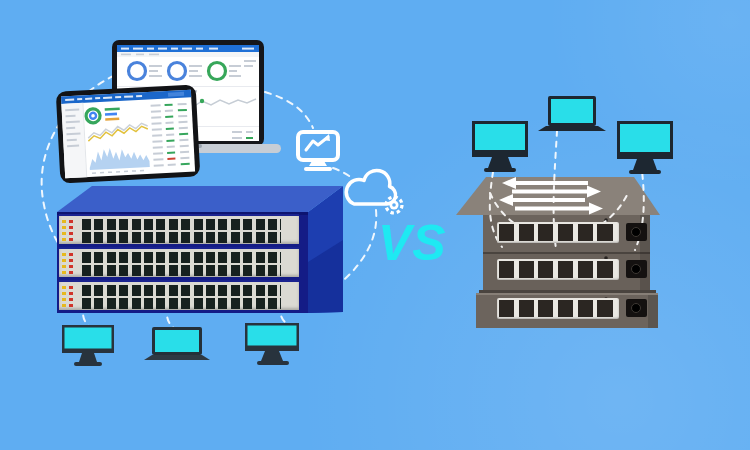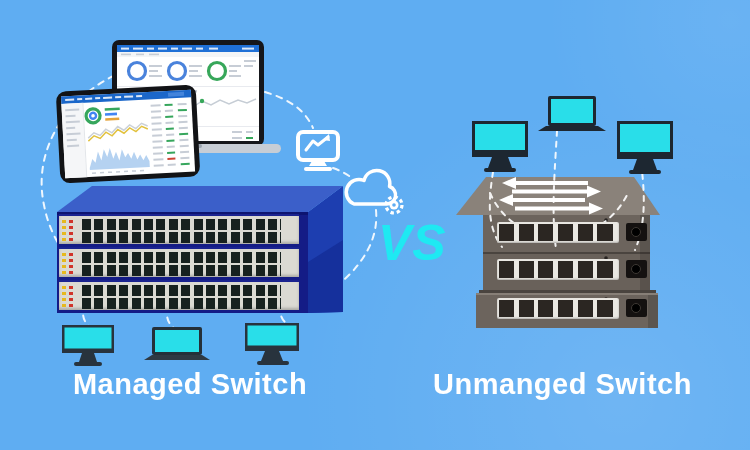--- a/index.html
+++ b/index.html
@@ -329,16 +329,14 @@
   <div class="gpower s1">
       <div class="hole"></div>
     </div>
   <div class="gpower s2">
       <div class="hole"></div>
     </div>
   <div class="gpower s3">
       <div class="hole"></div>
     </div>
 
-  <div class="side-label left">Managed Switch</div>
-  <div class="side-label right">Unmanged Switch</div>
   <div class="vs-label">VS</div>
 </div>
 
 </body></html>

